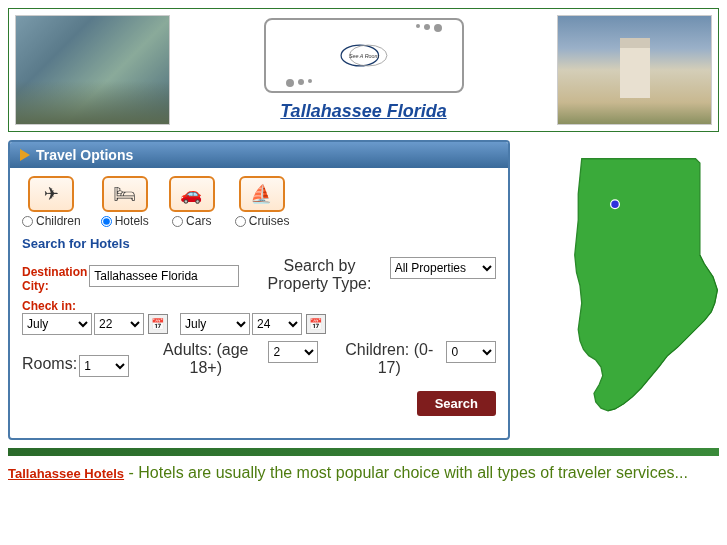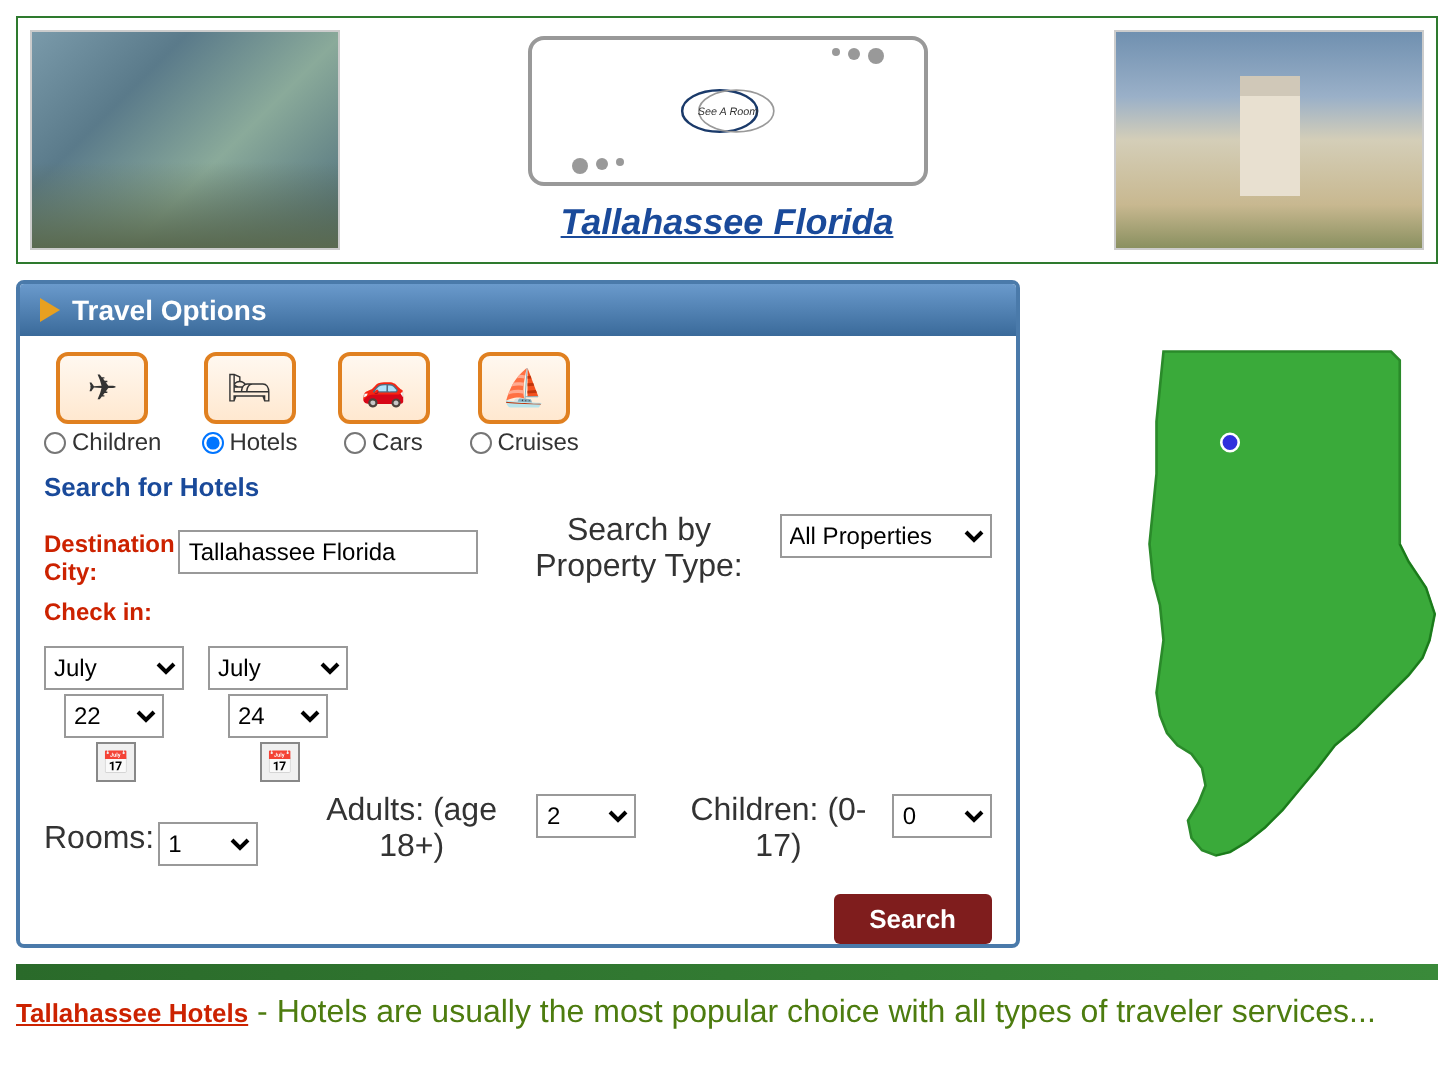--- a/index.html
+++ b/index.html
@@ -260,27 +260,26 @@
       height: 20px;
       border: 1px solid #888;
       background: #f0f0f0;
       font-size: 11px;
       cursor: pointer;
       margin-left: 2px;
     }
     .checkin-row, .checkout-row {
       display: flex;
       flex-direction: column;
-      gap: 10px;
+      gap: 0;
     }
     .date-selects {
       display: flex;
       align-items: center;
       gap: 2px;
-      flex-direction: column;
     }
     .search-btn {
       background: #7f1d1d;
       color: #fff;
       border: none;
       padding: 5px 18px;
       font-size: 13px;
       font-weight: bold;
       cursor: pointer;
       border-radius: 3px;

